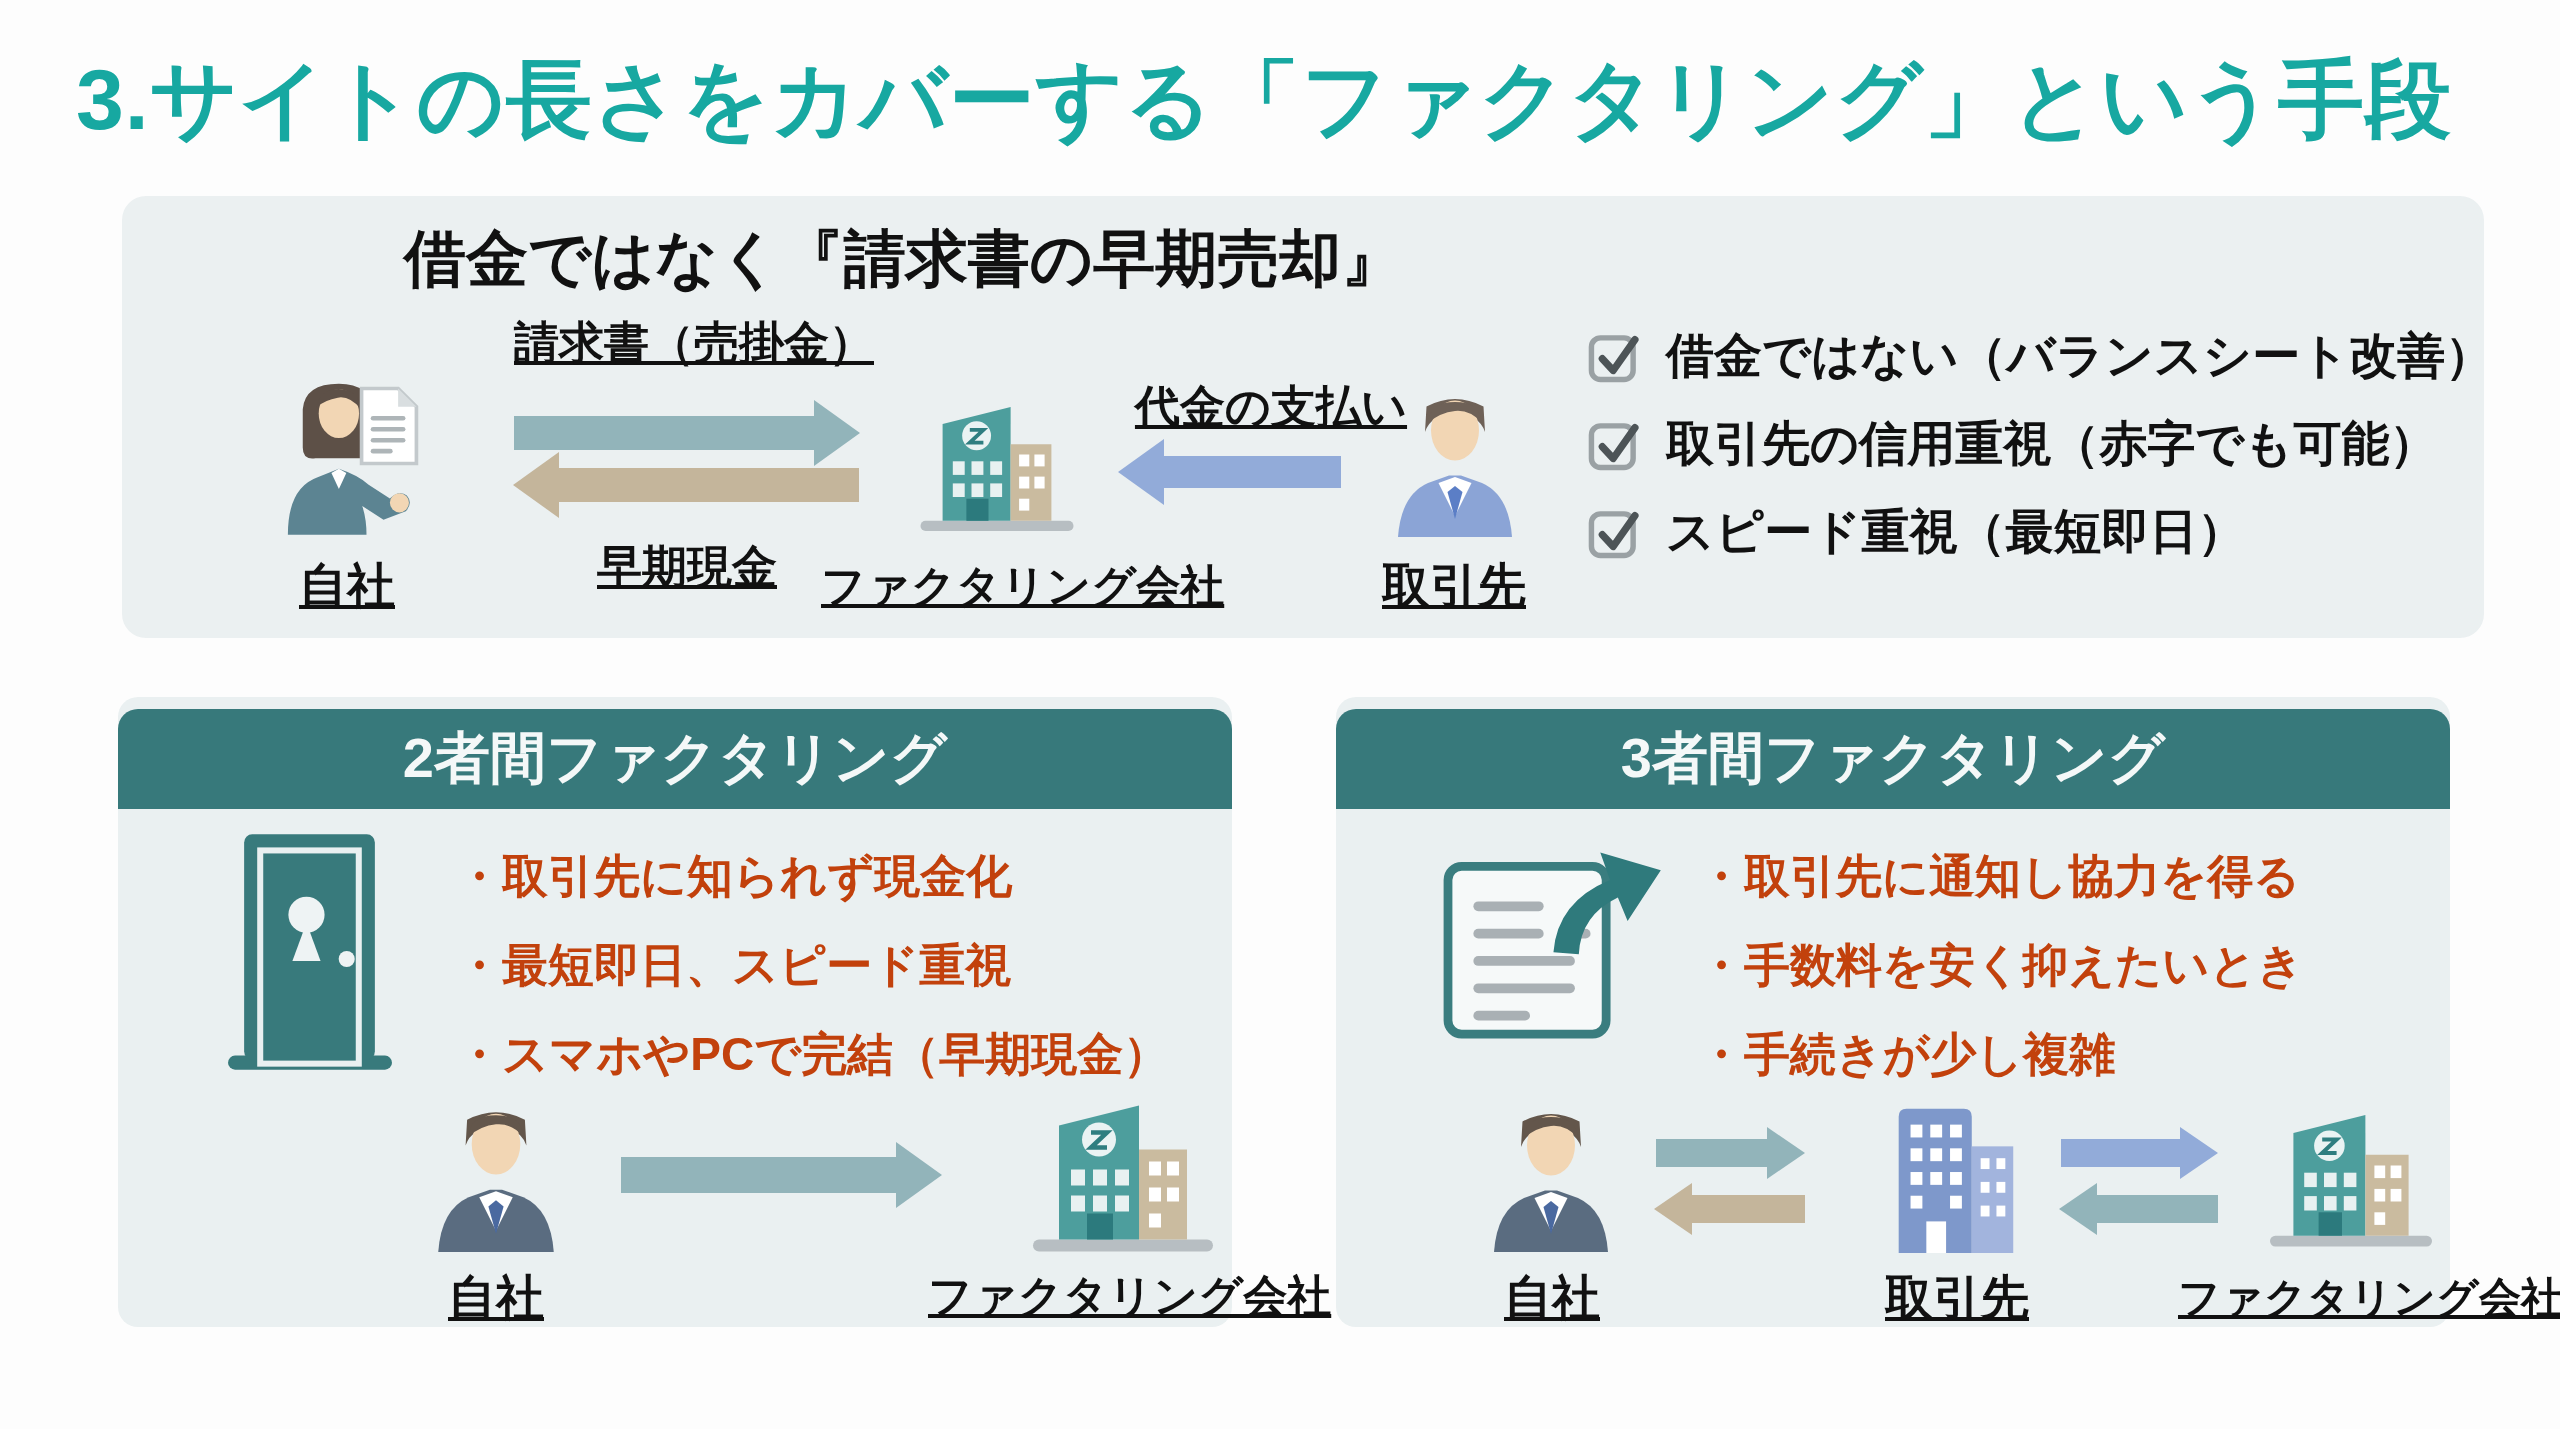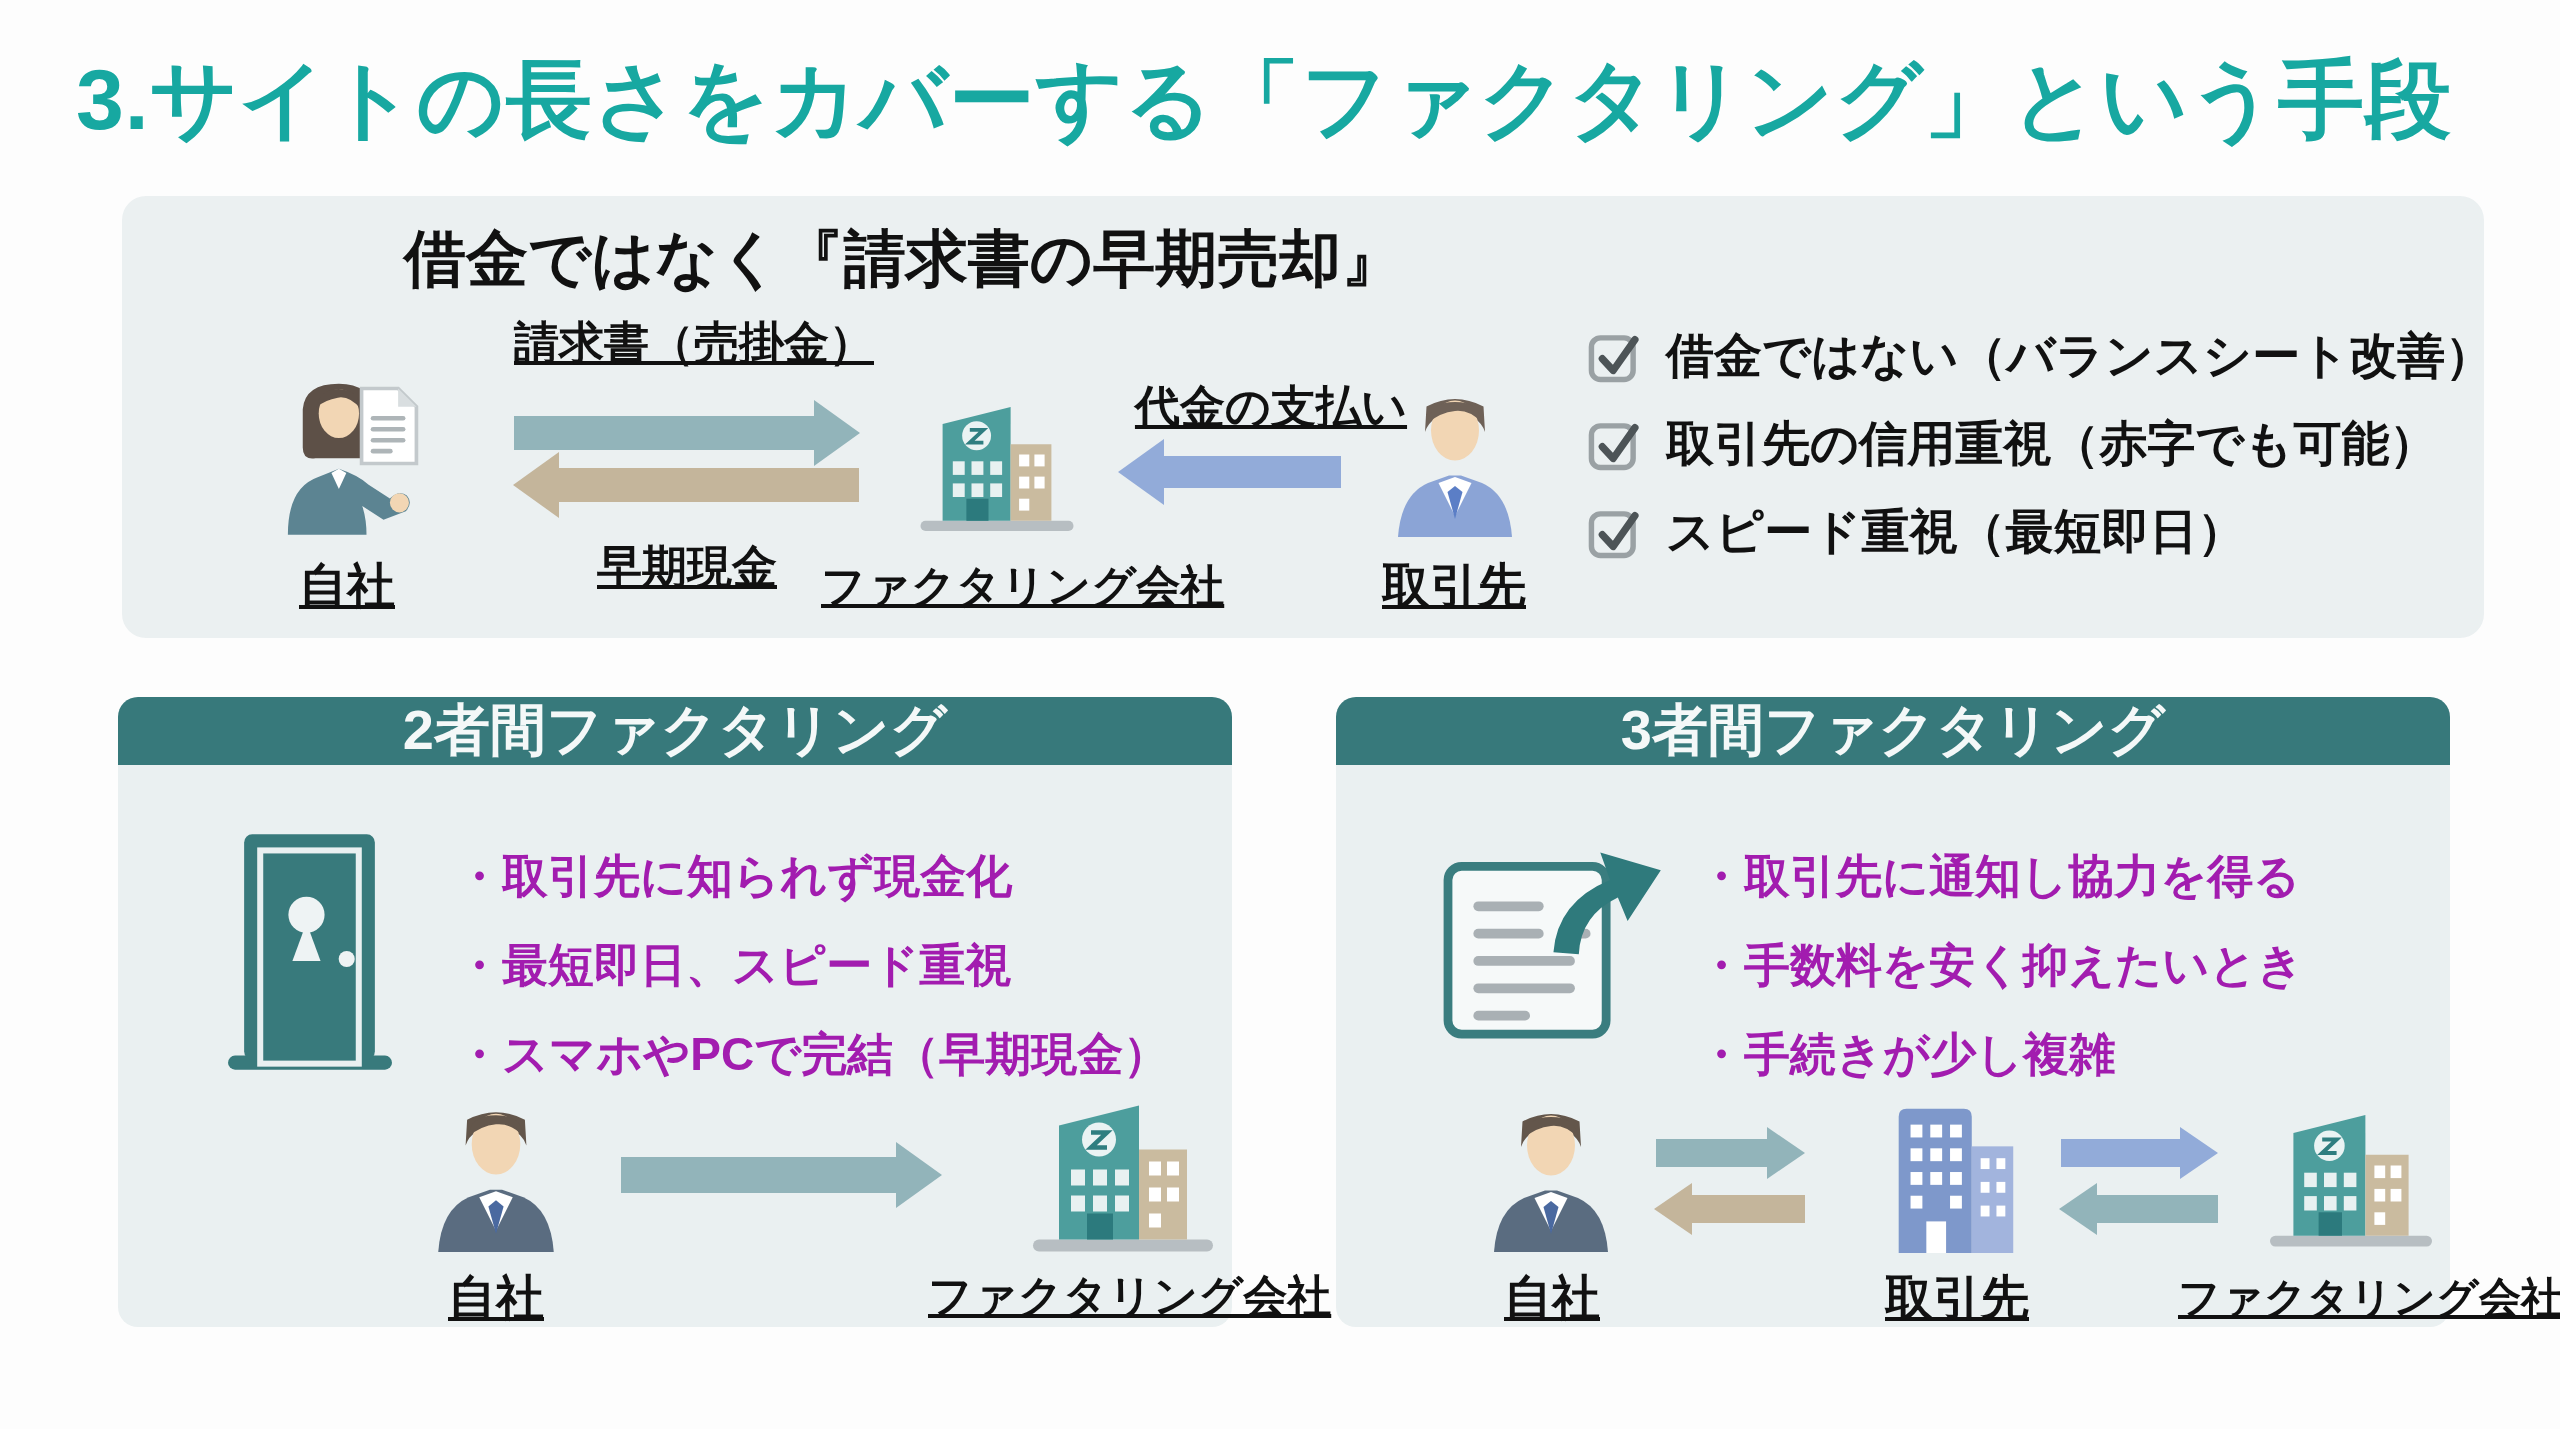--- a/index.html
+++ b/index.html
@@ -23,21 +23,21 @@
   .panel-top{
     left:122px;top:196px;width:2362px;height:442px;
     background:#ebf0f1;border-radius:24px;
   }
   .card{
     top:697px;width:1114px;height:630px;background:#eaf0f1;border-radius:20px;
   }
   .card.left{left:118px;}
   .card.right{left:1336px;}
   .card-header{
-    position:absolute;left:0;top:0;width:100%;height:68px;
+    position:absolute;left:0;top:12px;width:100%;height:100px;
     background:#37797b;border-radius:20px 20px 0 0;
     display:flex;align-items:center;justify-content:center;
     color:#f4f8f8;font-size:56px;font-weight:800;
   }
 
   .h2-overview{left:282px;top:30px;font-size:62px;line-height:1.05;color:#111;}
 
   .fig-label{font-size:48px;line-height:1.1;color:#111;}
   .fig-label.small{font-size:44px;}
   .fig-label.smaller{font-size:42px;}
@@ -63,21 +63,21 @@
 
   
   .checklist{left:1464px;top:132px;display:flex;flex-direction:column;gap:32px;justify-content:space-between;}
   .check-row{display:flex;align-items:center;gap:22px;height:56px;}
   .cbx{width:58px;height:58px;flex:0 0 auto;}
   .cbx svg{width:100%;height:100%;display:block;}
   .check-text{font-size:48px;white-space:nowrap;color:#111;}
 
   
   .bullets{display:flex;flex-direction:column;gap:34px;}
-  .bullet{font-size:46px;line-height:1.2;white-space:nowrap;color:#a21caf;}
+  .bullet{font-size:46px;line-height:1.2;white-space:nowrap;color:#c2410c;}
 
   
   .logo{left:22px;top:1326px;display:flex;align-items:center;gap:12px;}
   .logo svg{width:82px;height:100px;display:block;}
   .logo-text{font-size:54px;font-weight:700;color:#17a8a1;white-space:nowrap;}
 
   .icon svg{width:100%;height:100%;display:block;}
 </style>
 </head>
 <body>

